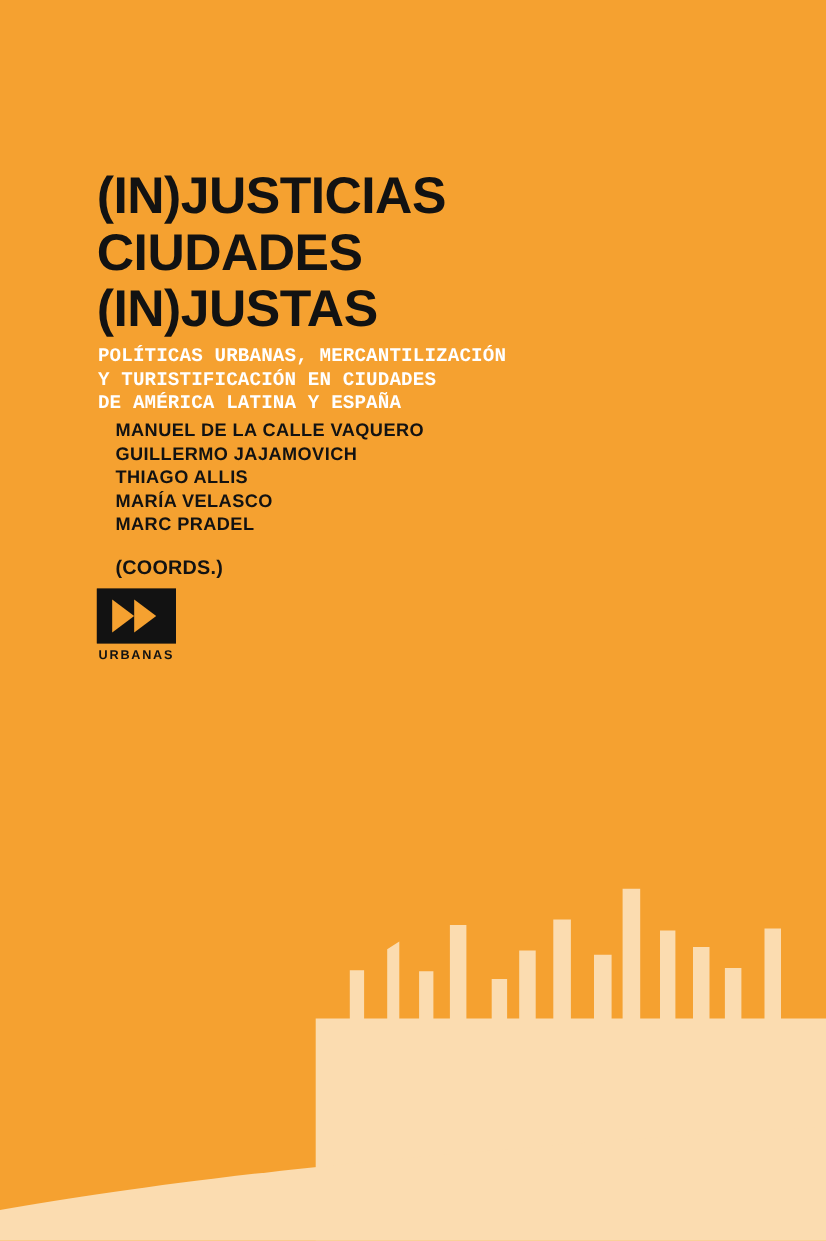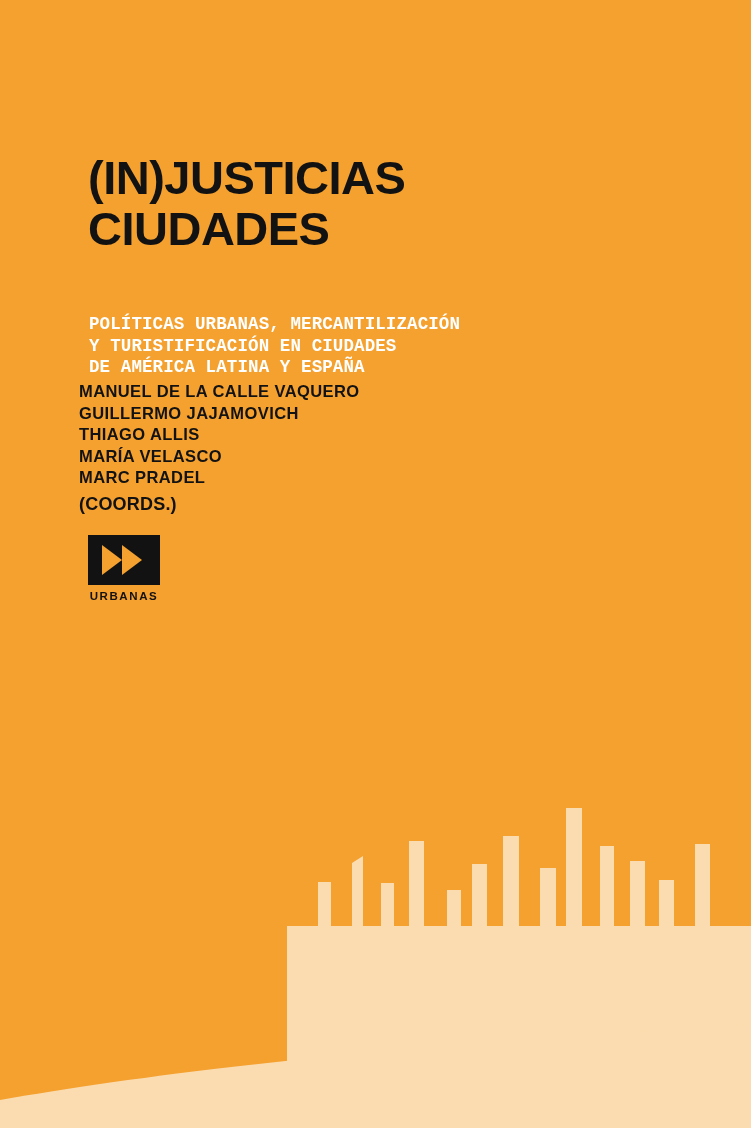--- a/index.html
+++ b/index.html
@@ -47,39 +47,39 @@
     line-height: 21.5px;
     font-weight: 700;
     color: #ffffff;
     text-transform: uppercase;
     letter-spacing: 0.1px;
     white-space: nowrap;
   }
   
   .authors-block {
     position: absolute;
-    left: 79px;
+    left: 105px;
     top: 381px;
     width: 600px;
   }
   .author-line {
     font-size: 16.5px;
     line-height: 21.5px;
     font-weight: 700;
     color: #121212;
     text-transform: uppercase;
     letter-spacing: 0.4px;
     white-space: nowrap;
   }
   .coords-line {
     font-size: 18px;
     line-height: 24px;
     font-weight: 700;
     color: #121212;
-    margin-top: 3px;
+    margin-top: 15px;
     letter-spacing: 0.2px;
     white-space: nowrap;
   }
   
   .logo {
     position: absolute;
     left: 88px;
     top: 535px;
     width: 72px;
   }
@@ -111,20 +111,21 @@
   }
 </style>
 </head>
 <body>
 
 <div class="cover">
 
   <div class="title-block">
     <div class="title-line">(IN)JUSTICIAS</div>
     <div class="title-line">CIUDADES</div>
+    <div class="title-line">(IN)JUSTAS</div>
   </div>
 
   <div class="subtitle-block">
     <div class="subtitle-line">POLÍTICAS URBANAS, MERCANTILIZACIÓN</div>
     <div class="subtitle-line">Y TURISTIFICACIÓN EN CIUDADES</div>
     <div class="subtitle-line">DE AMÉRICA LATINA Y ESPAÑA</div>
   </div>
 
   <div class="authors-block">
     <div class="author-line">MANUEL DE LA CALLE VAQUERO</div>

